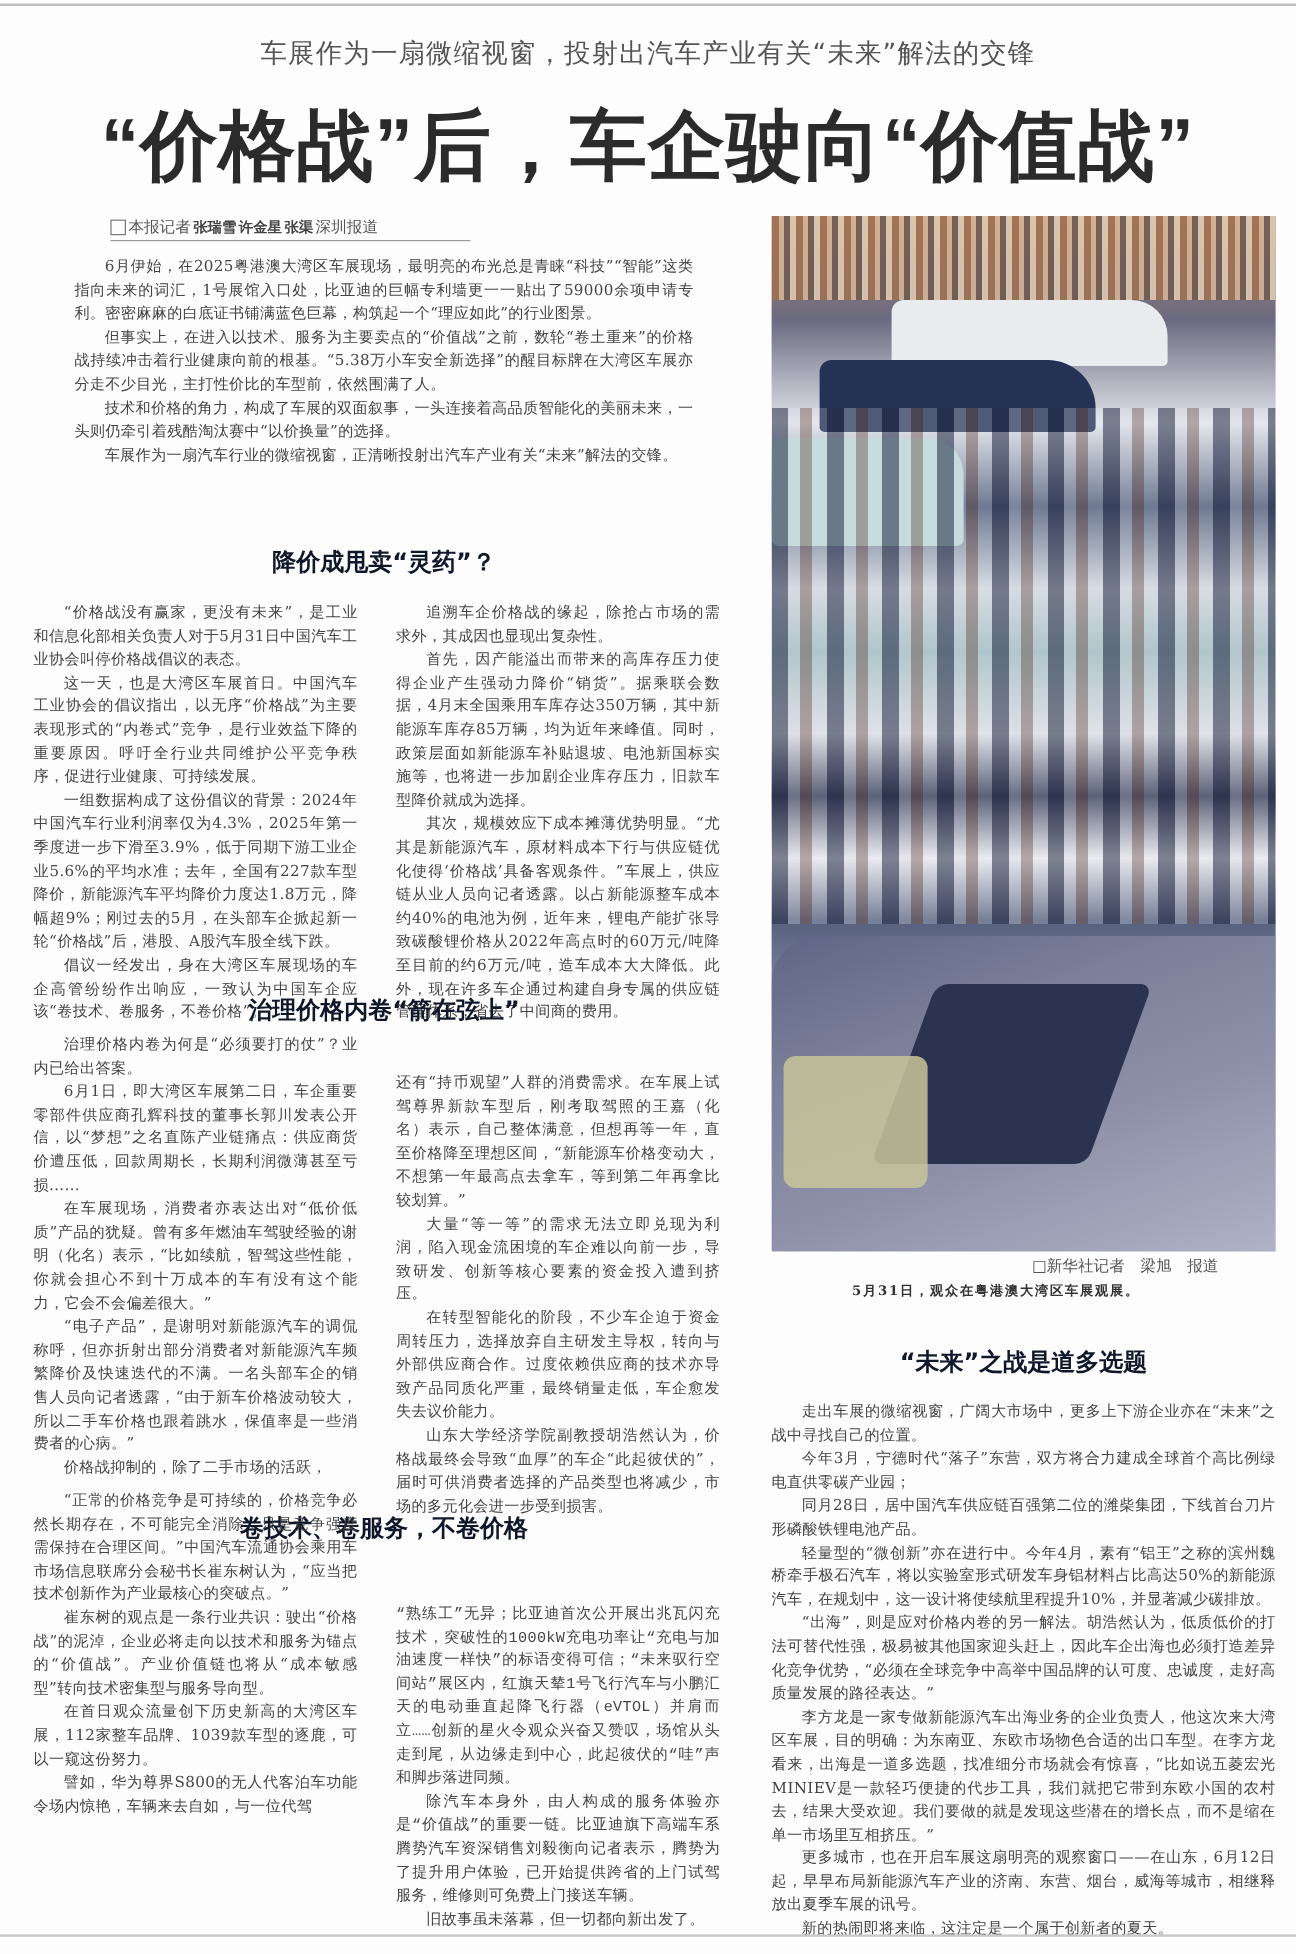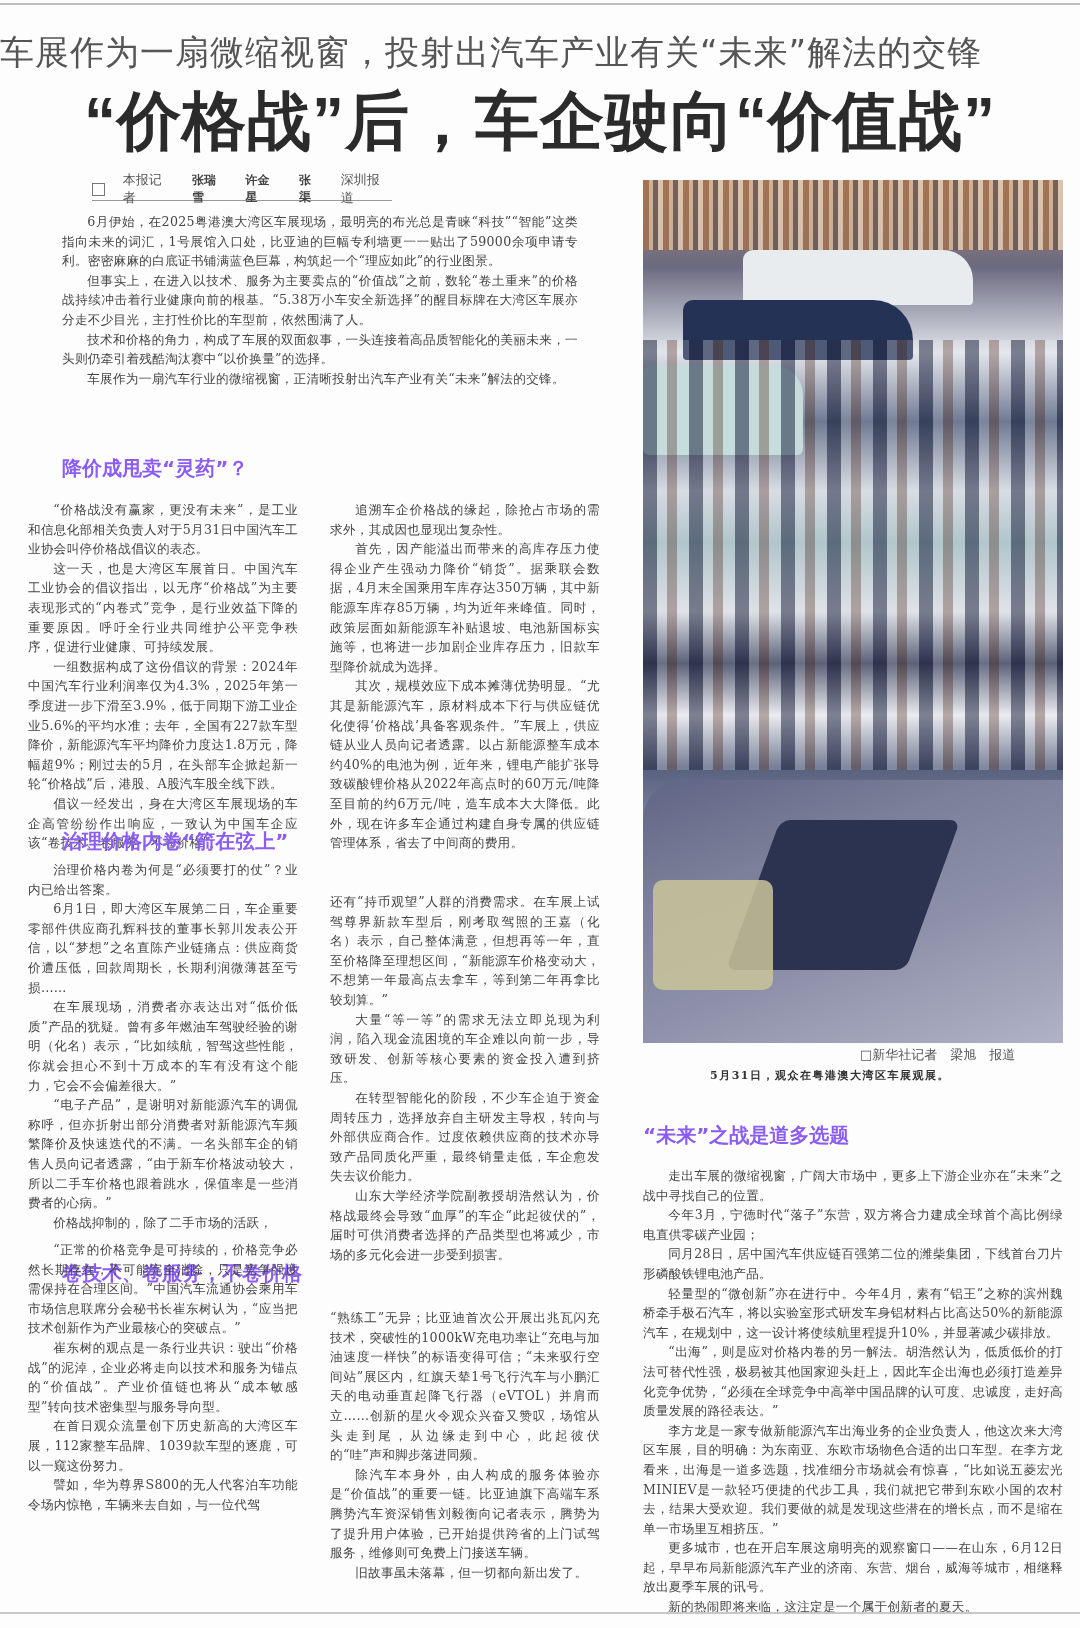--- a/index.html
+++ b/index.html
@@ -5,43 +5,43 @@
   html, body { margin: 0; padding: 0; }
   body {
     width: 1080px; height: 1628px; position: relative; overflow: hidden;
     background: #fdfdfd;
     font-family: "DejaVu Serif", "Liberation Serif", serif;
     color: #3a3a3a;
   }
   .top-rule { position: absolute; left: 0; top: 3px; width: 1080px; height: 2px; background: #bdbdbd; }
   .bottom-rule { position: absolute; left: 0; top: 1612px; width: 1080px; height: 2px; background: #c8c8c8; }
   .kicker {
-    position: absolute; left: 0; top: 30px; width: 1080px; text-align: left;
-    font-family: "DejaVu Sans", sans-serif; font-size: 34px; color: #555; letter-spacing: 1px;
+    position: absolute; left: 0; top: 30px; width: 1080px; text-align: center;
+    font-family: "DejaVu Sans", sans-serif; font-size: 22px; color: #555; letter-spacing: 1px;
   }
   .headline {
     position: absolute; left: 0; top: 78px; width: 1080px; text-align: center;
     font-family: Liberation Sans, sans-serif; font-weight: bold; font-size: 64px; color: #2b2b2b; letter-spacing: 1px;
   }
   .byline {
     position: absolute; left: 92px; top: 178px; width: 300px; height: 22px;
     border-bottom: 1px solid #999; font-size: 13px; color: #555;
-    font-family: "DejaVu Sans", sans-serif; display: flex; align-items: center; gap: 18px;
+    font-family: "DejaVu Sans", sans-serif; display: flex; align-items: center; gap: 2px;
   }
   .byline .box { width: 11px; height: 11px; border: 1px solid #777; display: inline-block; }
   .byline .name { font-family: "DejaVu Serif", serif; font-weight: bold; font-size: 12px; color: #444; }
 
   .para {
     font-size: 12.6px; line-height: 19.6px; color: #444; margin: 0; text-indent: 2em;
     text-align: justify; letter-spacing: 0.3px;
   }
   .block { position: absolute; }
   .subhead {
-    position: absolute; font-family: "DejaVu Sans", sans-serif;
-    font-weight: bold; font-size: 20px; color: #8b5cf6;
+    position: absolute; text-align: center; font-family: "DejaVu Sans", sans-serif;
+    font-weight: bold; font-size: 20px; color: #0f172a;
   }
   .photo {
     position: absolute; left: 643px; top: 180px; width: 420px; height: 863px; overflow: hidden;
     background: linear-gradient(180deg, #b08a6e 0%, #6b6a80 10%, #dfe3ea 20%, #4c5a78 28%, #cfd6de 36%, #9db8bf 42%, #d9dde4 50%, #343c58 56%, #e6e8ee 62%, #56617e 68%, #7a7f99 74%, #9da2b8 82%, #a9acc3 90%, #c9cbd8 100%);
   }
   .photo .crowd-top { position:absolute; left:0; top:0; width:100%; height:70px;
     background: repeating-linear-gradient(90deg, #a07050 0 6px, #d8b89a 6px 10px, #6c5a52 10px 15px, #e4cdb6 15px 20px); opacity:.85; }
   .photo .car1 { position:absolute; left:100px; top:70px; width:230px; height:55px; background:#e9ecef; border-radius:10px 30px 4px 4px; }
   .photo .car2 { position:absolute; left:40px; top:120px; width:230px; height:60px; background:#243255; border-radius:10px 40px 4px 4px; }
   .photo .car3 { position:absolute; left:0; top:185px; width:160px; height:90px; background:#b9d6d6; border-radius:8px 30px 6px 6px; }
@@ -112,21 +112,21 @@
   <p class="para">山东大学经济学院副教授胡浩然认为，价格战最终会导致“血厚”的车企“此起彼伏的”，届时可供消费者选择的产品类型也将减少，市场的多元化会进一步受到损害。</p>
 </div>
 
 <div class="subhead" style="left:62px; top:1260px; width:516px;">卷技术、卷服务，不卷价格</div>
 <div class="block" style="left:28px; top:1240px; width:270px;">
   <p class="para">“正常的价格竞争是可持续的，价格竞争必然长期存在，不可能完全消除，只是竞争强度需保持在合理区间。”中国汽车流通协会乘用车市场信息联席分会秘书长崔东树认为，“应当把技术创新作为产业最核心的突破点。”</p>
   <p class="para">崔东树的观点是一条行业共识：驶出“价格战”的泥淖，企业必将走向以技术和服务为锚点的“价值战”。产业价值链也将从“成本敏感型”转向技术密集型与服务导向型。</p>
   <p class="para">在首日观众流量创下历史新高的大湾区车展，112家整车品牌、1039款车型的逐鹿，可以一窥这份努力。</p>
   <p class="para">譬如，华为尊界S800的无人代客泊车功能令场内惊艳，车辆来去自如，与一位代驾</p>
 </div>
-<div class="block" style="left:330px; top:1308px; width:270px;">
+<div class="block" style="left:330px; top:1336px; width:270px;font-family:Liberation Mono, monospace;">
   <p class="para" style="text-indent:0">“熟练工”无异；比亚迪首次公开展出兆瓦闪充技术，突破性的1000kW充电功率让“充电与加油速度一样快”的标语变得可信；“未来驭行空间站”展区内，红旗天辇1号飞行汽车与小鹏汇天的电动垂直起降飞行器（eVTOL）并肩而立……创新的星火令观众兴奋又赞叹，场馆从头走到尾，从边缘走到中心，此起彼伏的“哇”声和脚步落进同频。</p>
   <p class="para">除汽车本身外，由人构成的服务体验亦是“价值战”的重要一链。比亚迪旗下高端车系腾势汽车资深销售刘毅衡向记者表示，腾势为了提升用户体验，已开始提供跨省的上门试驾服务，维修则可免费上门接送车辆。</p>
   <p class="para">旧故事虽未落幕，但一切都向新出发了。</p>
 </div>
 
 <div class="photo">
   <div class="crowd-top"></div>
   <div class="car1"></div>
   <div class="car2"></div>
   <div class="car3"></div>

